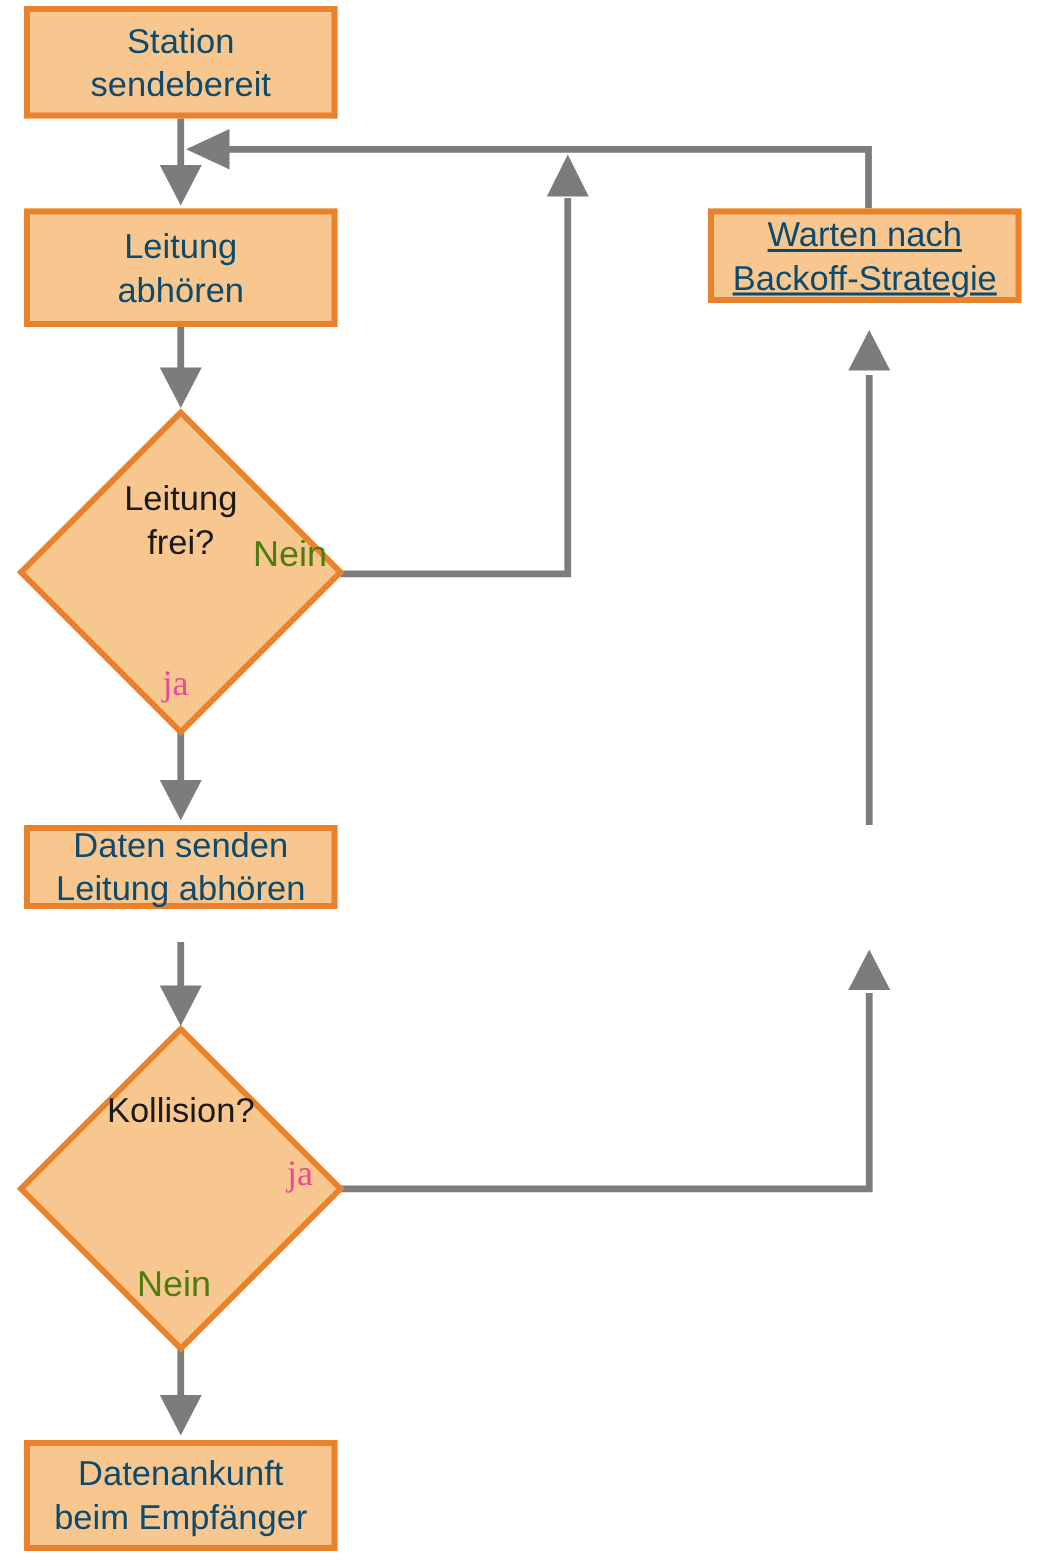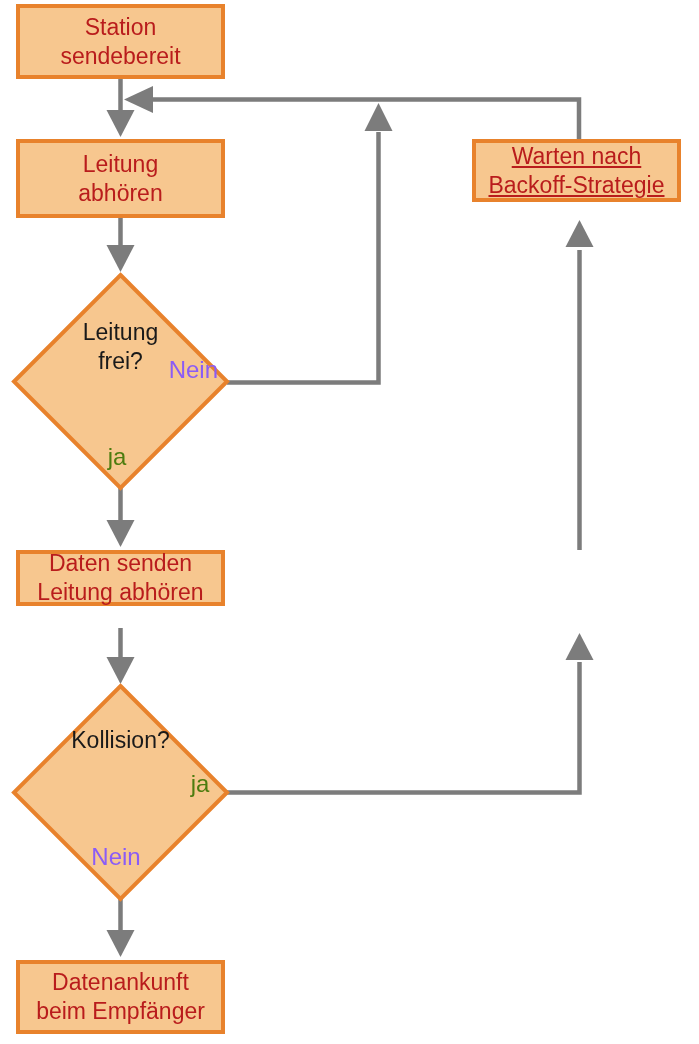--- a/index.html
+++ b/index.html
@@ -20,21 +20,21 @@
     position: absolute;
     box-sizing: border-box;
     background: #F7C78F;
     border: 4px solid #E8822C;
     display: flex;
     align-items: center;
     justify-content: center;
     text-align: center;
     font-size: 23px;
     line-height: 29px;
-    color: #b91c1c;
+    color: #0c4a6e;
     white-space: pre-line;
   }
   .node-station  { left: 16px;  top: 4px;   width: 209px; height: 75px; }
   .node-listen   { left: 16px;  top: 139px; width: 209px; height: 79px; }
   .node-send     { left: 16px;  top: 550px; width: 209px; height: 56px; }
   .node-arrival  { left: 16px;  top: 960px; width: 209px; height: 74px; }
   .node-wait     { left: 472px; top: 139px; width: 209px; height: 63px; text-decoration: underline; }
   .node-jam      { left: 472px; top: 550px; width: 209px; height: 78px; }
   .diamond-label {
     position: absolute;
@@ -46,22 +46,22 @@
     color: #1A1A1A;
     white-space: pre-line;
   }
   .diamond-label-free      { top: 318px; }
   .diamond-label-collision { top: 726px; }
   .branch-label {
     position: absolute;
     font-size: 24px;
     line-height: 27px;
   }
-  .branch-no  { color: #8b5cf6; }
-  .branch-yes { color: #4d7c0f; }
+  .branch-no  { color: #4d7c0f; }
+  .branch-yes { color: #ec4899; font-family: Liberation Serif, serif; }
   .label-free-no       { left: 160px; top: 356px; width: 58px; text-align: right; }
   .label-free-yes      { left: 100px; top: 443px; width: 34px; text-align: center; }
   .label-collision-yes { left: 183px; top: 770px; width: 34px; text-align: center; }
   .label-collision-no  { left: 85px;  top: 843px; width: 62px; text-align: center; }
 </style>
 </head>
 <body>
 
 <div id="canvas">
 

